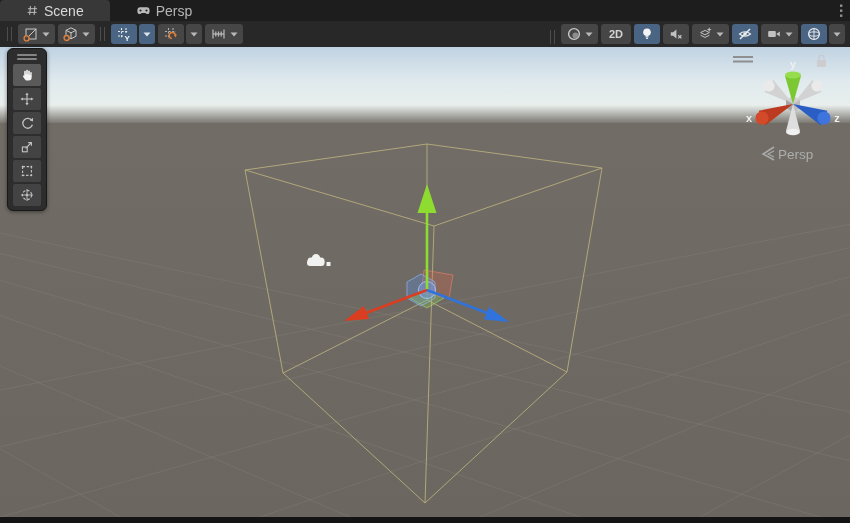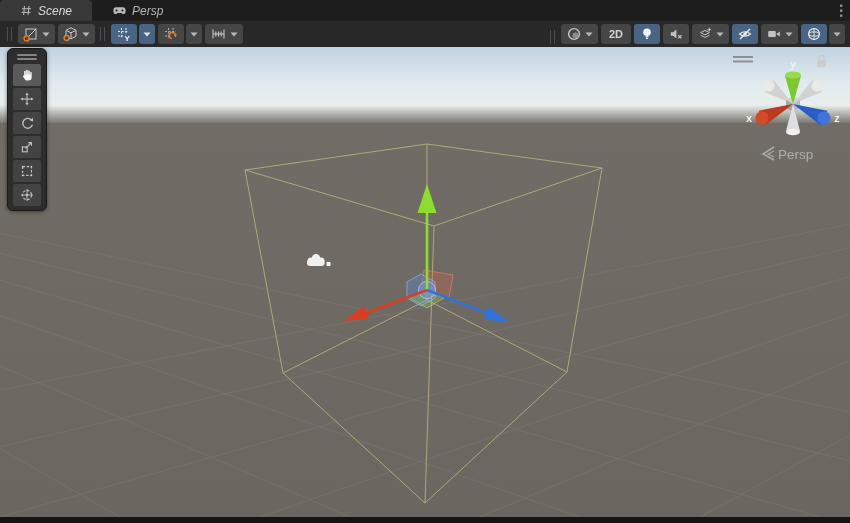--- a/index.html
+++ b/index.html
@@ -2,21 +2,21 @@
 <html><head>
 <meta charset="utf-8">
 <style>
   * { box-sizing: border-box; }
   html,body { margin:0; padding:0; background:#161616; }
   body { width:850px; height:523px; overflow:hidden; font-family:"Liberation Sans","DejaVu Sans",sans-serif; }
   .app { width:850px; height:523px; display:flex; flex-direction:column; background:#282828; }
 
   
   .tabbar { height:21px; background:#1d1d1d; display:flex; align-items:stretch; }
-  .tab { display:flex; align-items:center; gap:5px; padding:0 20px; font-size:12px; color:#b5b5b5; cursor:default;font-style:italic; }
+  .tab { display:flex; align-items:center; gap:5px; padding:0 26px; font-size:14px; color:#b5b5b5; cursor:default; }
   .tab.active { background:#383838; color:#d9d9d9; border-radius:4px 4px 0 0; }
   .kebab { margin-left:auto; display:flex; align-items:center; padding:0 7px; cursor:default; }
 
   
   .toolbar { height:26px; background:#282828; display:flex; align-items:center; padding:0 5px; }
   .sep { width:5px; height:14px; border-left:1px solid #4d4d4d; border-right:1px solid #4d4d4d; margin:0 6px 0 2px; flex:0 0 auto; }
   .tbtn { height:20px; background:#464646; border:none; border-radius:3px; display:flex; align-items:center; justify-content:center; gap:3px; padding:0 5px; margin:0 3px 0 0; cursor:default; flex:0 0 auto; }
   .tbtn.blue { background:#4a6584; }
   .split { display:flex; gap:2px; margin-right:3px; flex:0 0 auto; }
   .split .tbtn { margin:0; }

